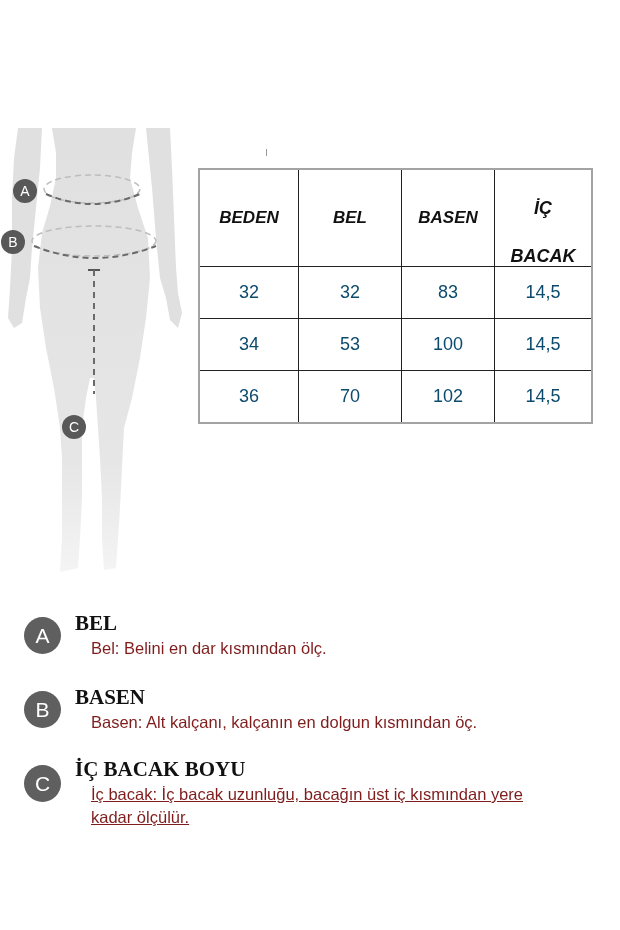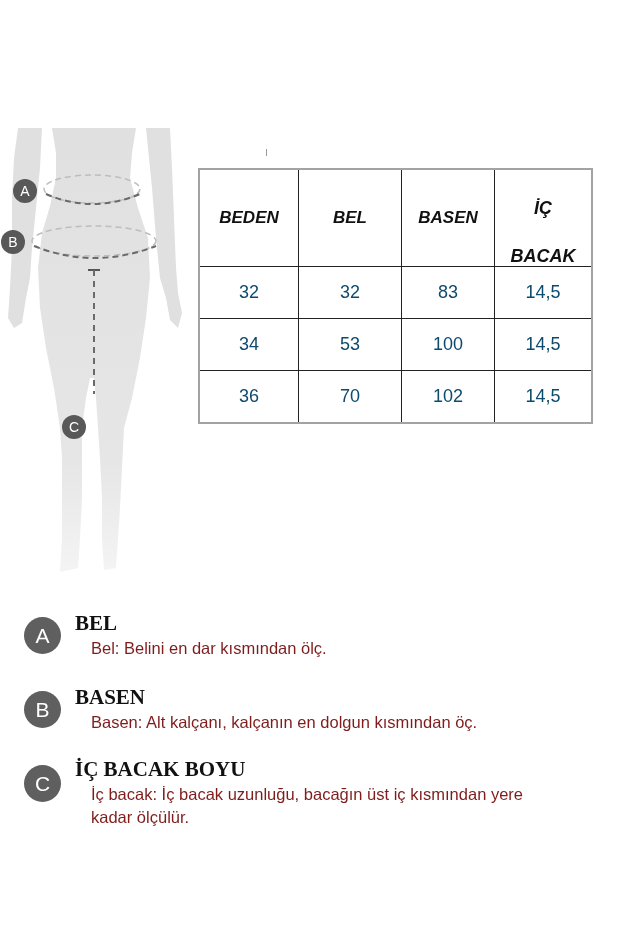--- a/index.html
+++ b/index.html
@@ -120,14 +120,14 @@
 
 <div class="legend" style="top:685px;">
   <div class="lbadge" style="top:6px;">B</div>
   <div class="ltitle">BASEN</div>
   <div class="ldesc">Basen: Alt kalçanı, kalçanın en dolgun kısmından öç.</div>
 </div>
 
 <div class="legend" style="top:757px;">
   <div class="lbadge" style="top:8px;">C</div>
   <div class="ltitle">İÇ BACAK BOYU</div>
-  <div class="ldesc" style="width:440px;">İç bacak: İç bacak uzunluğu, bacağın üst iç kısmından yere kadar ölçülür.</div>
+  <div class="ldesc" style="width:440px;text-decoration:underline;">İç bacak: İç bacak uzunluğu, bacağın üst iç kısmından yere kadar ölçülür.</div>
 </div>
 
 </body></html>

